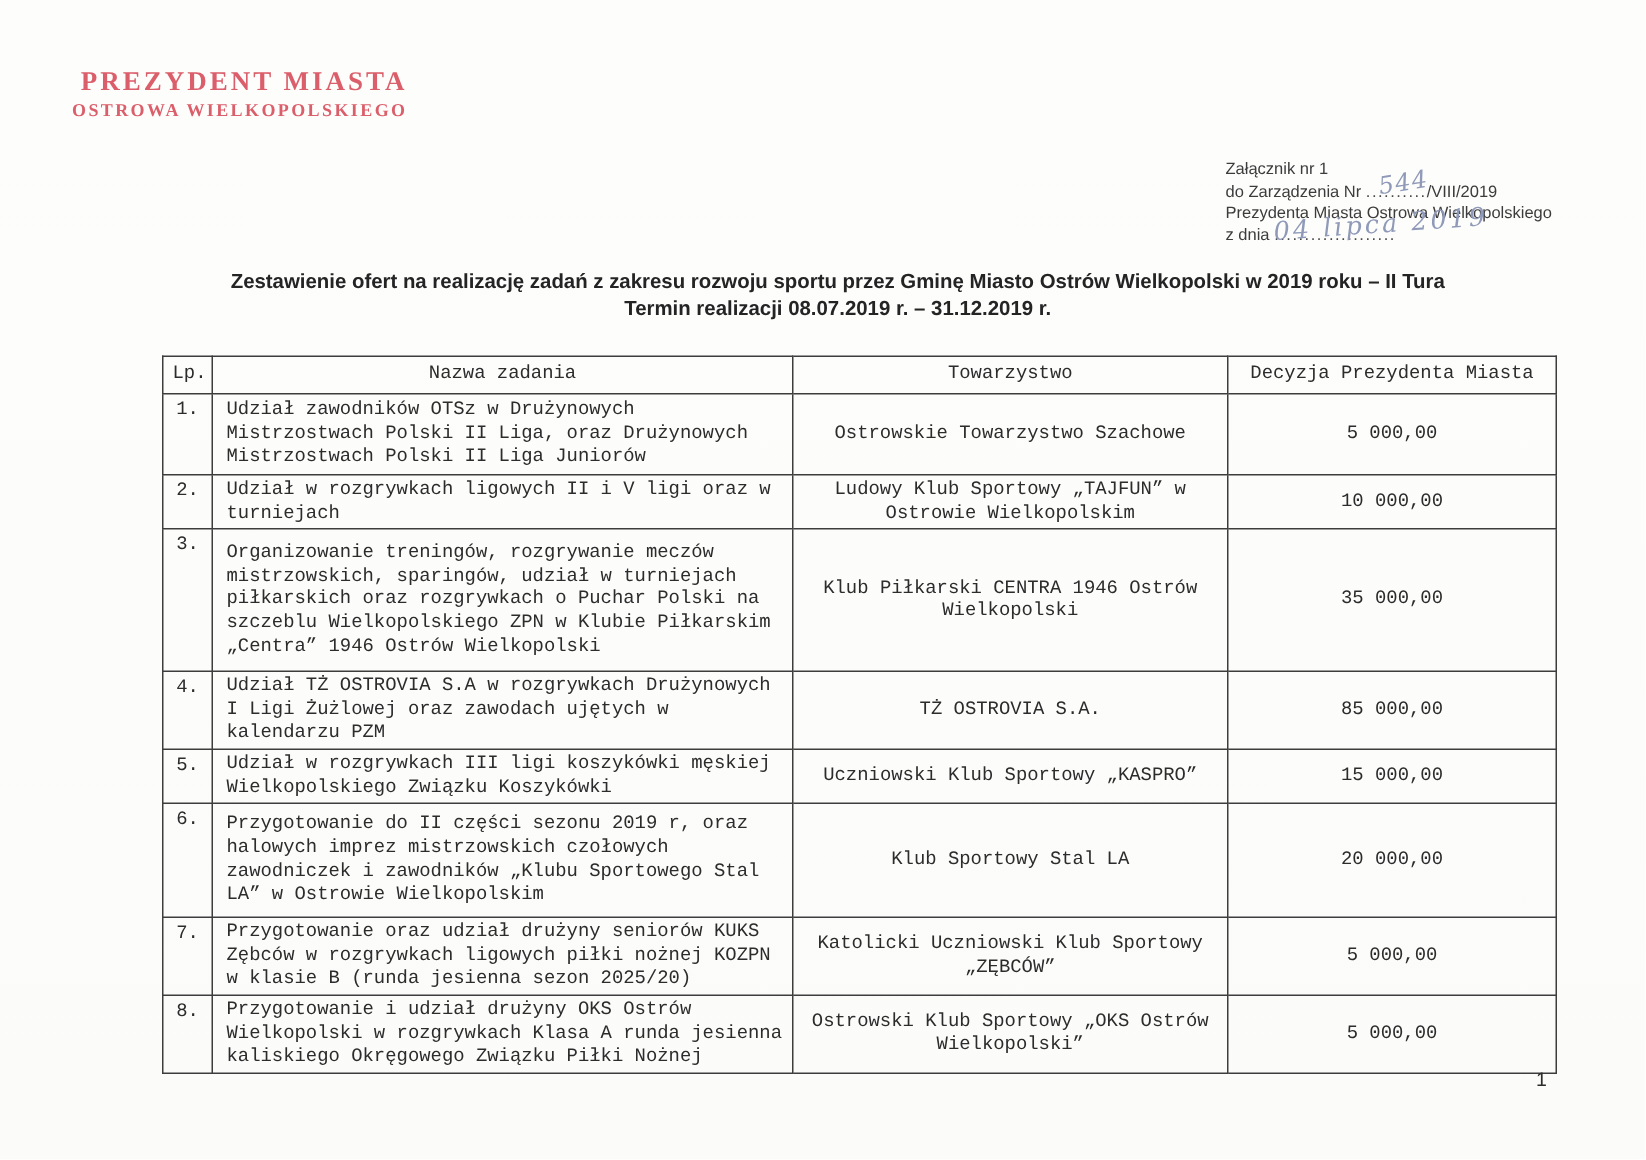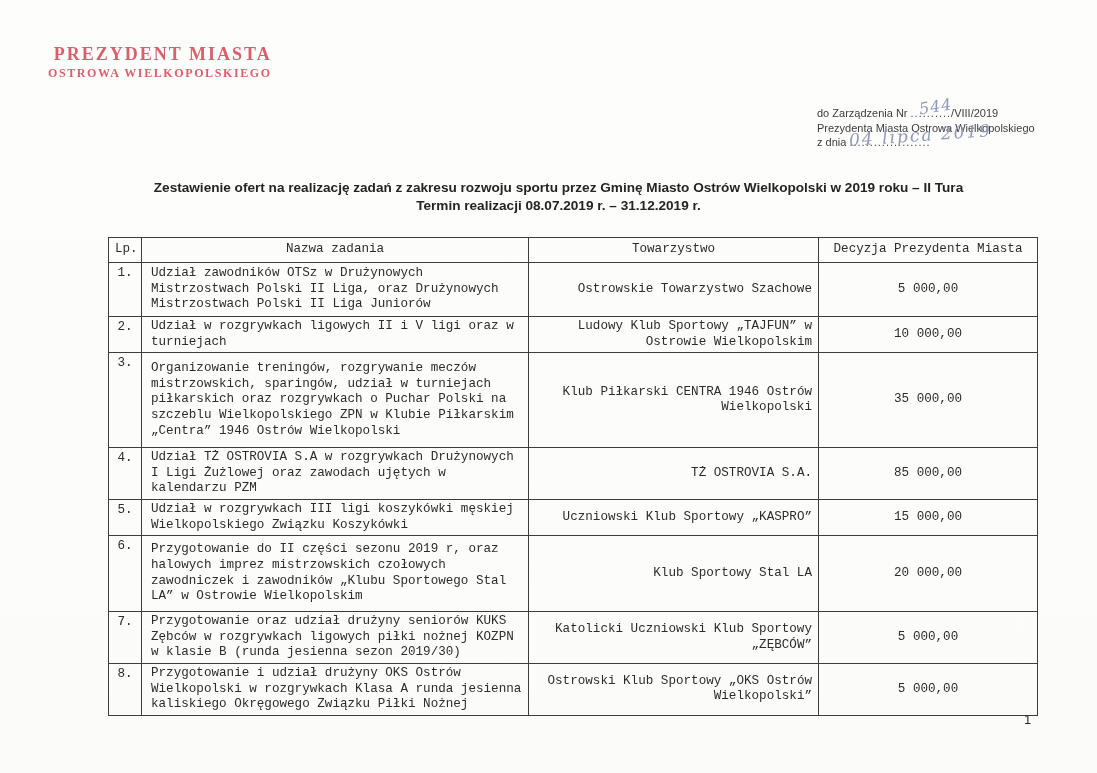--- a/index.html
+++ b/index.html
@@ -85,40 +85,41 @@
     font-family:Liberation Mono, monospace;
   }
   .col-lp   { width:33px;  }
   .col-task { width:387px; }
   .col-app  { width:290px; }
   .col-dec  { width:219px; }
 
   .doc-table thead th { height:25px; text-align:center; vertical-align:middle; }
   .doc-table td.lp-cell   { text-align:center; vertical-align:top; padding-top:3px; }
   .doc-table td.task-cell { text-align:left; vertical-align:middle; padding-left:9px; padding-right:4px; }
-  .doc-table td.applicant-cell { text-align:right; vertical-align:middle; }
+  .doc-table td.applicant-cell { text-align:center; vertical-align:middle; }
   .doc-table td.decision-cell  { text-align:center; vertical-align:middle; }
 
   
   .page-number {
     position:absolute; left:1024px; top:712px;
     font-size:13px; color:#2c2c2c;
   }
 </style>
 </head>
 <body>
 
 <div class="page">
 
   <div class="stamp">
     <div class="stamp-line1">PREZYDENT MIASTA</div>
     <div class="stamp-line2">OSTROWA WIELKOPOLSKIEGO</div>
   </div>
 
   <div class="annotation">
+    <div class="ann-line">Załącznik nr 1</div>
     <div class="ann-line ann-line2">
       <span>do Zarządzenia Nr </span><span class="dots">..........</span><span>/VIII/2019</span>
       <span class="handwritten hw-number">544</span>
     </div>
     <div class="ann-line">Prezydenta Miasta Ostrowa Wielkopolskiego</div>
     <div class="ann-line ann-line4">
       <span>z dnia </span><span class="dots">....................</span>
       <span class="handwritten hw-date">04 lipca 2019</span>
     </div>
   </div>
@@ -175,21 +176,21 @@
         <td class="decision-cell">15 000,00</td>
       </tr>
       <tr style="height:76px">
         <td class="lp-cell">6.</td>
         <td class="task-cell">Przygotowanie do II części sezonu 2019 r, oraz halowych imprez mistrzowskich czołowych zawodniczek i zawodników „Klubu Sportowego Stal LA” w Ostrowie Wielkopolskim</td>
         <td class="applicant-cell">Klub Sportowy Stal LA</td>
         <td class="decision-cell">20 000,00</td>
       </tr>
       <tr style="height:50px">
         <td class="lp-cell">7.</td>
-        <td class="task-cell">Przygotowanie oraz udział drużyny seniorów KUKS Zębców w rozgrywkach ligowych piłki nożnej KOZPN w klasie B (runda jesienna sezon 2019/30)</td>
+        <td class="task-cell">Przygotowanie oraz udział drużyny seniorów KUKS Zębców w rozgrywkach ligowych piłki nożnej KOZPN w klasie B (runda jesienna sezon 2025/20)</td>
         <td class="applicant-cell">Katolicki Uczniowski Klub Sportowy „ZĘBCÓW”</td>
         <td class="decision-cell">5 000,00</td>
       </tr>
       <tr style="height:52px">
         <td class="lp-cell">8.</td>
         <td class="task-cell">Przygotowanie i udział drużyny OKS Ostrów Wielkopolski w rozgrywkach Klasa A runda jesienna kaliskiego Okręgowego Związku Piłki Nożnej</td>
         <td class="applicant-cell">Ostrowski Klub Sportowy „OKS Ostrów Wielkopolski”</td>
         <td class="decision-cell">5 000,00</td>
       </tr>
     </tbody>

